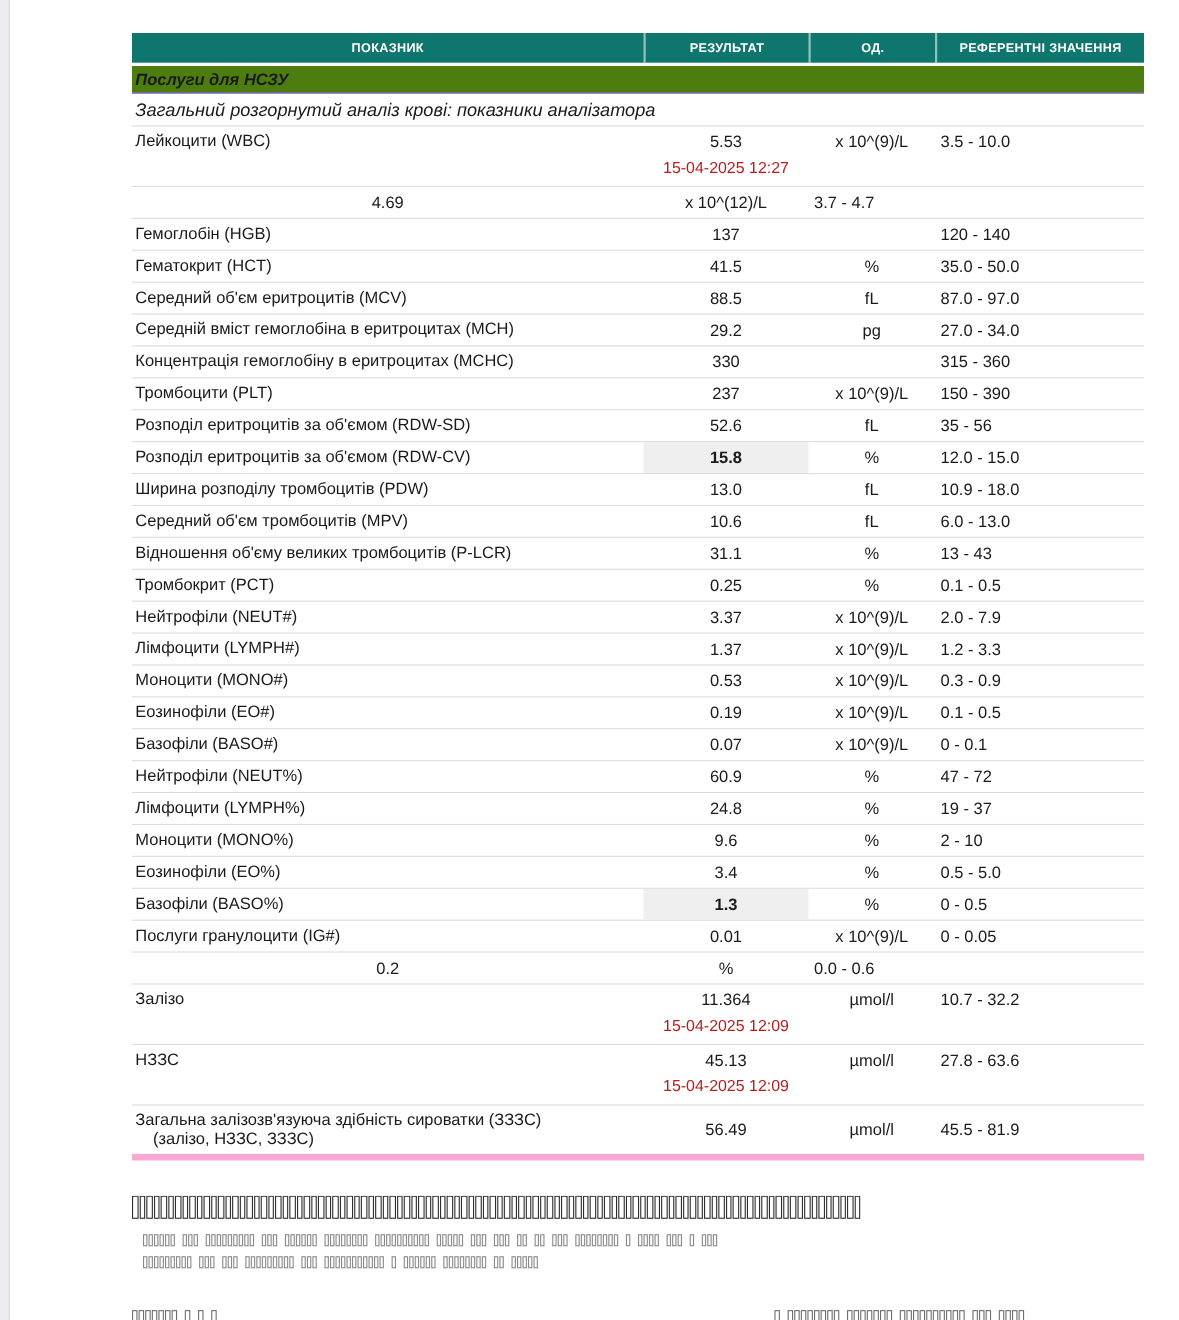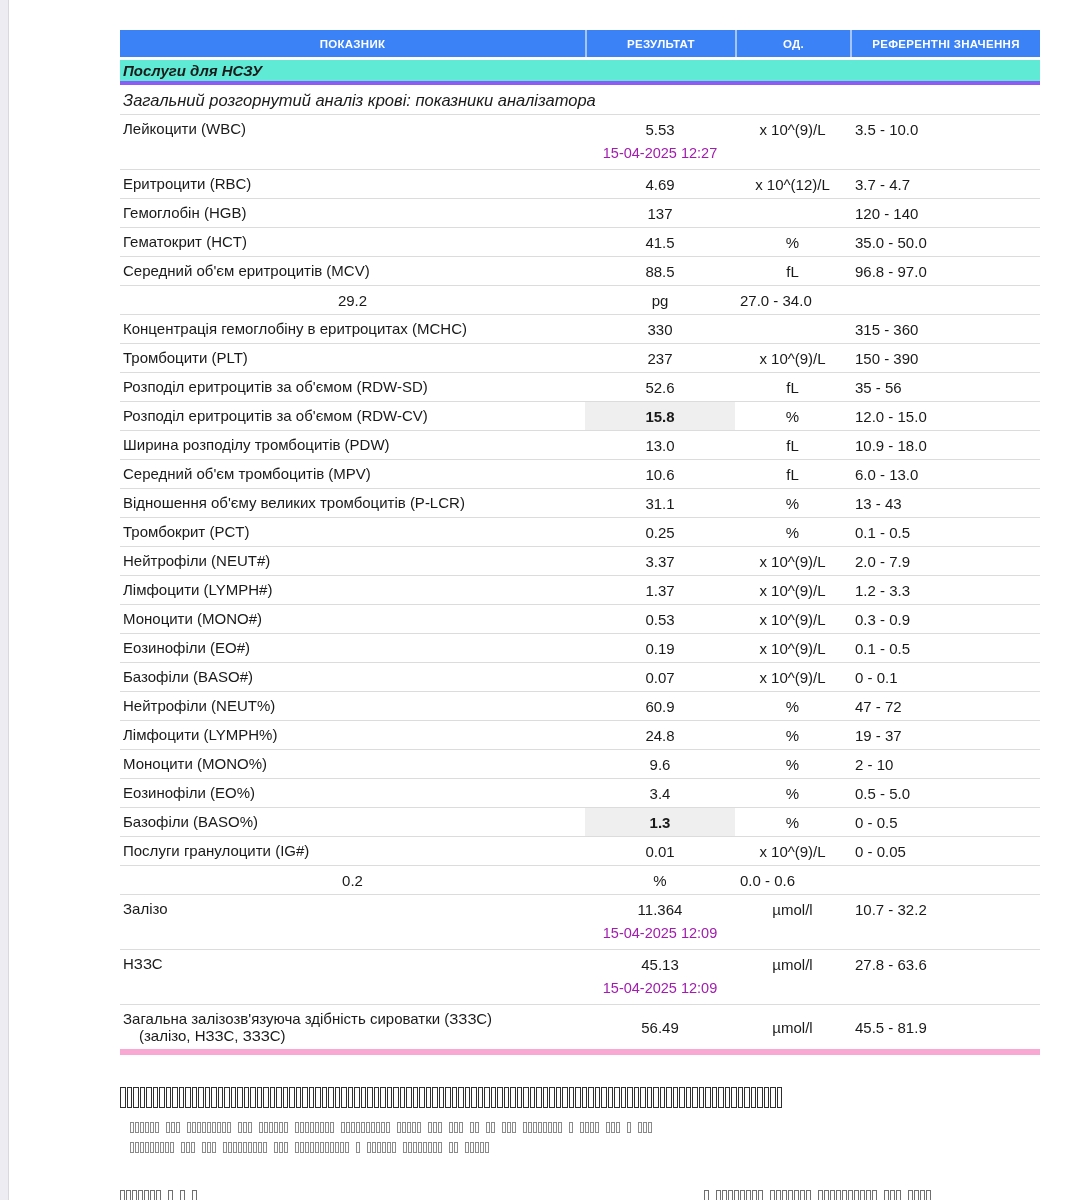--- a/index.html
+++ b/index.html
@@ -10,33 +10,33 @@
   }
   .edge-strip {
     position:absolute; left:0; top:0; width:9px; height:1200px;
     background:#ececf2; border-right:1px solid #d8d8de;
   }
   .page { position:absolute; left:120px; top:30px; width:920px; }
 
   
   .thead {
     display:grid; grid-template-columns:465px 150px 115px 190px;
-    background:#3b82f6; height:27px;
+    background:#0f766e; height:27px;
   }
   .th {
     color:#ffffff; font-size:11.5px; font-weight:700; letter-spacing:.3px;
     display:flex; align-items:center; justify-content:center; height:100%;
   }
   .th + .th { border-left:2px solid rgba(255,255,255,.55); }
 
   
   .section1 {
-    background:#5eead4; font-weight:700; font-style:italic; font-size:15px;
+    background:#4d7c0f; font-weight:700; font-style:italic; font-size:15px;
     height:25px; display:flex; align-items:center; padding-left:3px;
-    margin-top:3px; border-bottom:4px solid #8b5cf6;
+    margin-top:3px; border-bottom:1px solid #8b5cf6;
   }
   .section2 {
     font-weight:400; font-style:italic; font-size:16.5px;
     height:27px; display:flex; align-items:center; padding-left:3px;
     margin-top:2px;
   }
 
   
   .tr {
     display:grid; grid-template-columns:465px 150px 115px 190px;
@@ -44,21 +44,21 @@
   }
   #rows .tr:last-child { border-bottom:6px solid #f9a8d4; }
   .td { padding:4px 0; min-height:28px; display:flex; align-items:center; }
   .td.name  { padding-left:3px; display:block; padding-top:5px; padding-bottom:5px; }
   .td.name .name2 { display:block;margin-left:16px; }
   .td.result { justify-content:center; text-align:center; align-self:stretch; height:auto; }
   .td.result.flag { background:#efefef; font-weight:700; }
   .td.unit { justify-content:center; text-align:center; }
   .td.ref  { padding-left:5px; }
   .tr .date {
-    grid-column:2; text-align:center; color:#a21caf;
+    grid-column:2; text-align:center; color:#b91c1c;
     padding:2px 0 8px; font-size:14.5px;
   }
 
   
   .footer { margin-top:32px; }
   .bx { display:inline-block; background:#fdfdfd; vertical-align:baseline; }
   .sp { display:inline-block; }
   .boxes-lg { line-height:26px; white-space:nowrap; overflow:hidden; width:920px; }
   .boxes-lg .bx { width:5.5px; height:21px; border:1.5px solid #2e2e2e; margin-right:1px; }
   .boxes-sm { line-height:16px; margin-left:10px; margin-top:4px; }
@@ -89,21 +89,20 @@
   <div id="rows">
   <div class="tr">
     <div class="td name">Лейкоцити (WBC)</div>
     <div class="td result">5.53</div>
     <div class="td unit">x 10^(9)/L</div>
     <div class="td ref">3.5 - 10.0</div>
   <div class="date">15-04-2025 12:27</div>
       </div>
 
   <div class="tr">
-    <div class="td name">Еритроцити (RBC)</div>
     <div class="td result">4.69</div>
     <div class="td unit">x 10^(12)/L</div>
     <div class="td ref">3.7 - 4.7</div>
   </div>
 
   <div class="tr">
     <div class="td name">Гемоглобін (HGB)</div>
     <div class="td result">137</div>
     <div class="td unit"></div>
     <div class="td ref">120 - 140</div>
@@ -113,24 +112,25 @@
     <div class="td name">Гематокрит (HCT)</div>
     <div class="td result">41.5</div>
     <div class="td unit">%</div>
     <div class="td ref">35.0 - 50.0</div>
   </div>
 
   <div class="tr">
     <div class="td name">Середний об'єм еритроцитів (MCV)</div>
     <div class="td result">88.5</div>
     <div class="td unit">fL</div>
-    <div class="td ref">96.8 - 97.0</div>
-  </div>
-
-  <div class="tr">
+    <div class="td ref">87.0 - 97.0</div>
+  </div>
+
+  <div class="tr">
+    <div class="td name">Середній вміст гемоглобіна в еритроцитах (MCH)</div>
     <div class="td result">29.2</div>
     <div class="td unit">pg</div>
     <div class="td ref">27.0 - 34.0</div>
   </div>
 
   <div class="tr">
     <div class="td name">Концентрація гемоглобіну в еритроцитах (MCHC)</div>
     <div class="td result">330</div>
     <div class="td unit"></div>
     <div class="td ref">315 - 360</div>

